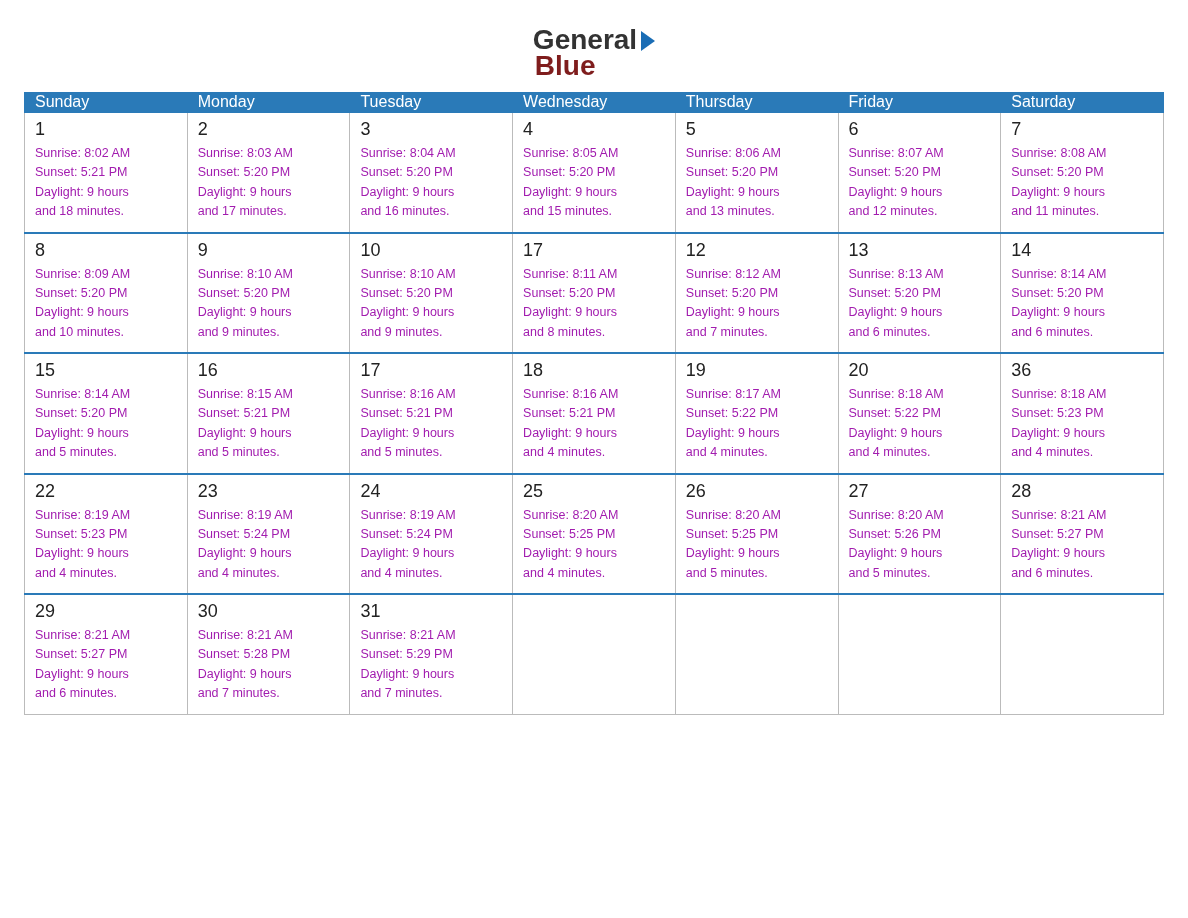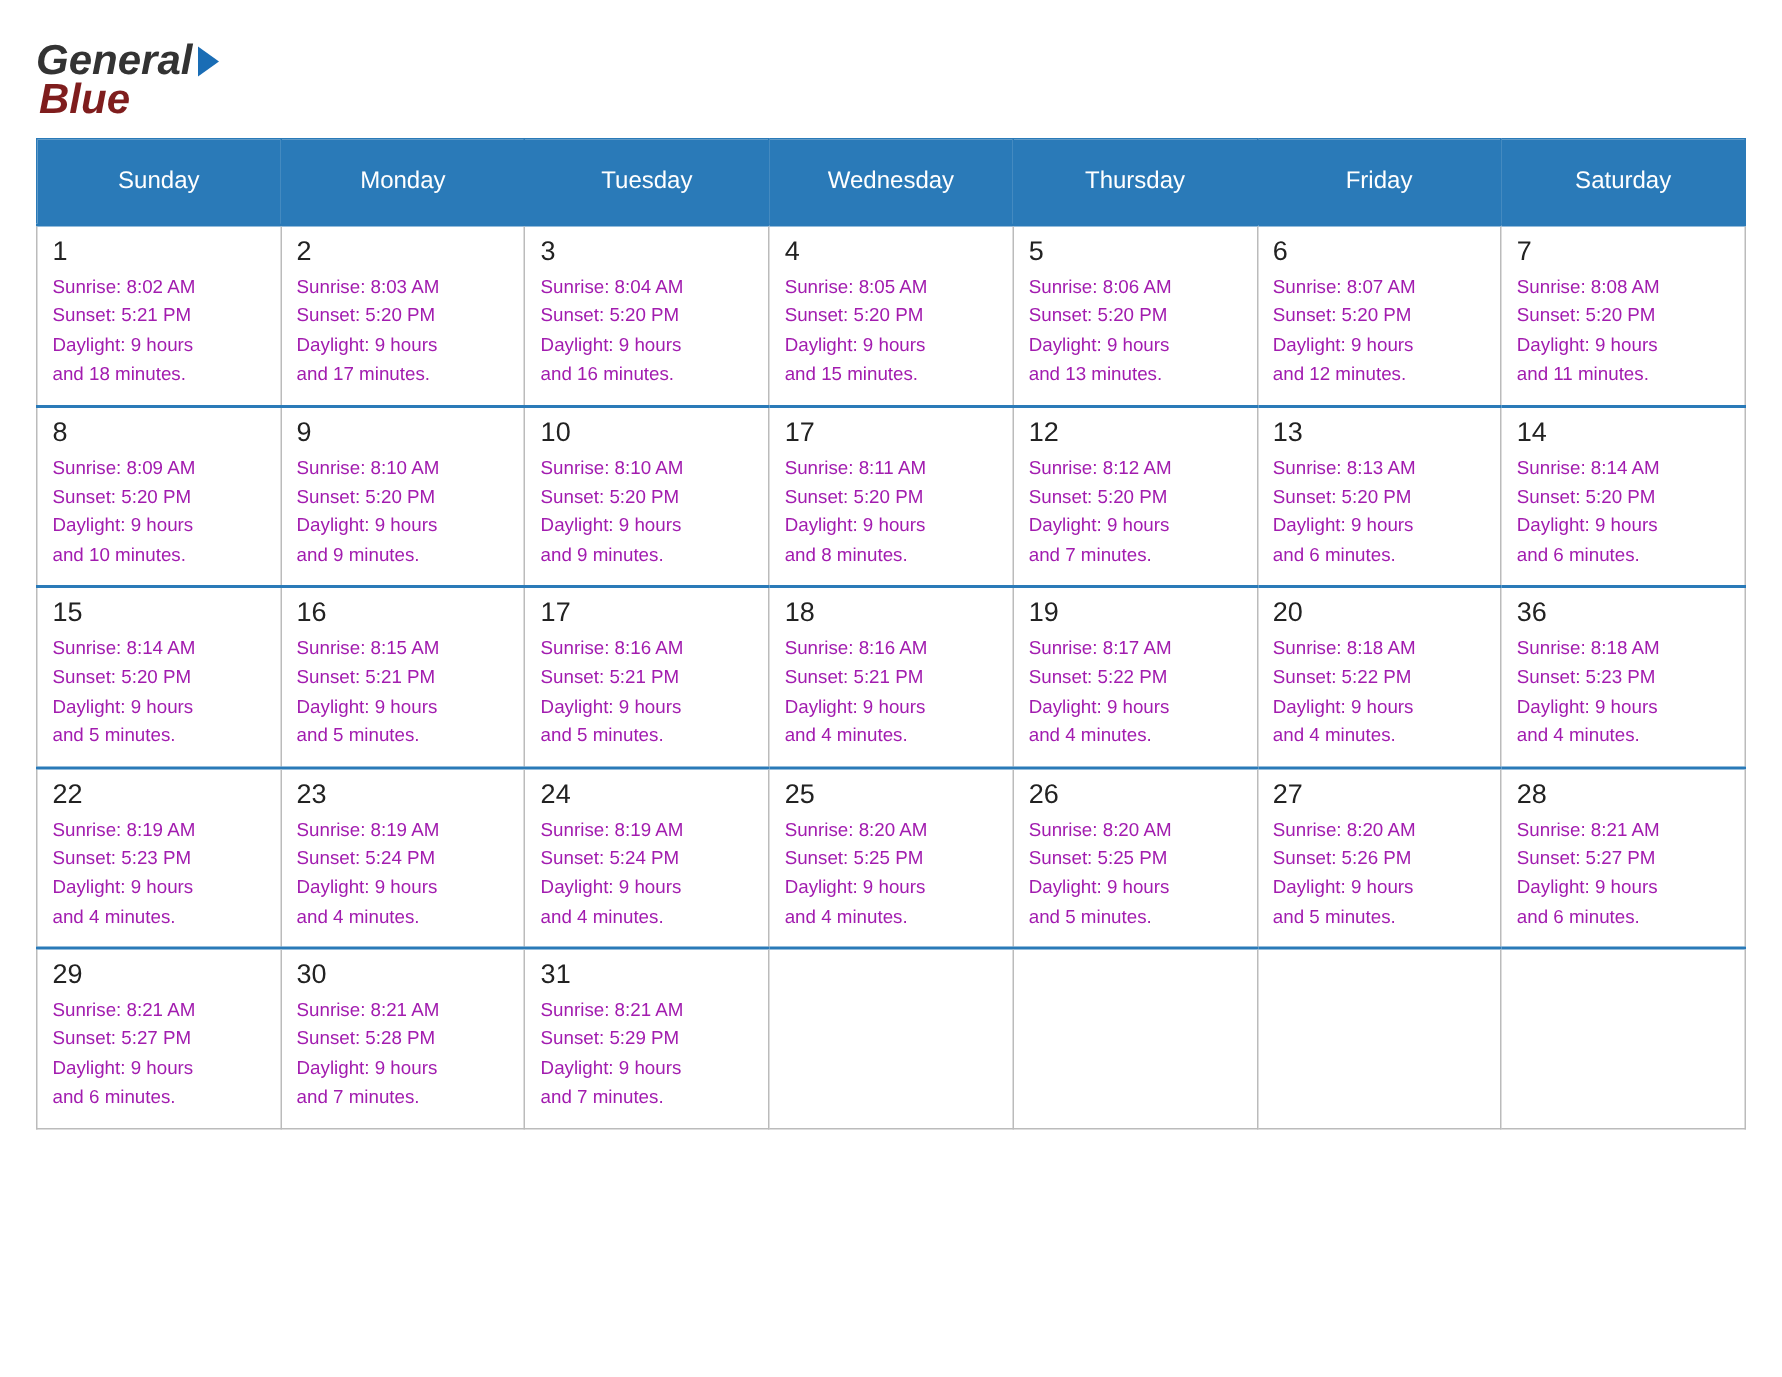--- a/index.html
+++ b/index.html
@@ -5,24 +5,23 @@
     * { box-sizing: border-box; margin: 0; padding: 0; }
     body {
       font-family: Arial, sans-serif;
       background: #fff;
       padding: 24px;
       width: 1188px;
       min-height: 918px;
     }
     .header-row {
       display: flex;
-      justify-content: space-between;
+      justify-content: center;
       align-items: flex-start;
       margin-bottom: 8px;
-      font-style: italic;
     }
     .logo {
       display: flex;
       align-items: center;
       gap: 0;
     }
     .logo-text-general {
       font-size: 28px;
       font-weight: bold;
       color: #333;
@@ -59,22 +58,22 @@
     .calendar-table {
       width: 100%;
       border-collapse: collapse;
       margin-top: 10px;
     }
     .calendar-table th {
       background-color: #2a7ab8;
       color: #fff;
       font-size: 16px;
       font-weight: normal;
-      padding: 19px 10px;
-      text-align: center;
+      padding: 0 10px;
+      text-align: left;
       border: 1px solid #2a7ab8;
     }
     .calendar-table td {
       vertical-align: top;
       padding: 6px 10px 10px 10px;
       border: 1px solid #bbb;
       width: calc(100% / 7);
       height: 120px;
       font-size: 13px;
       color: #333;

